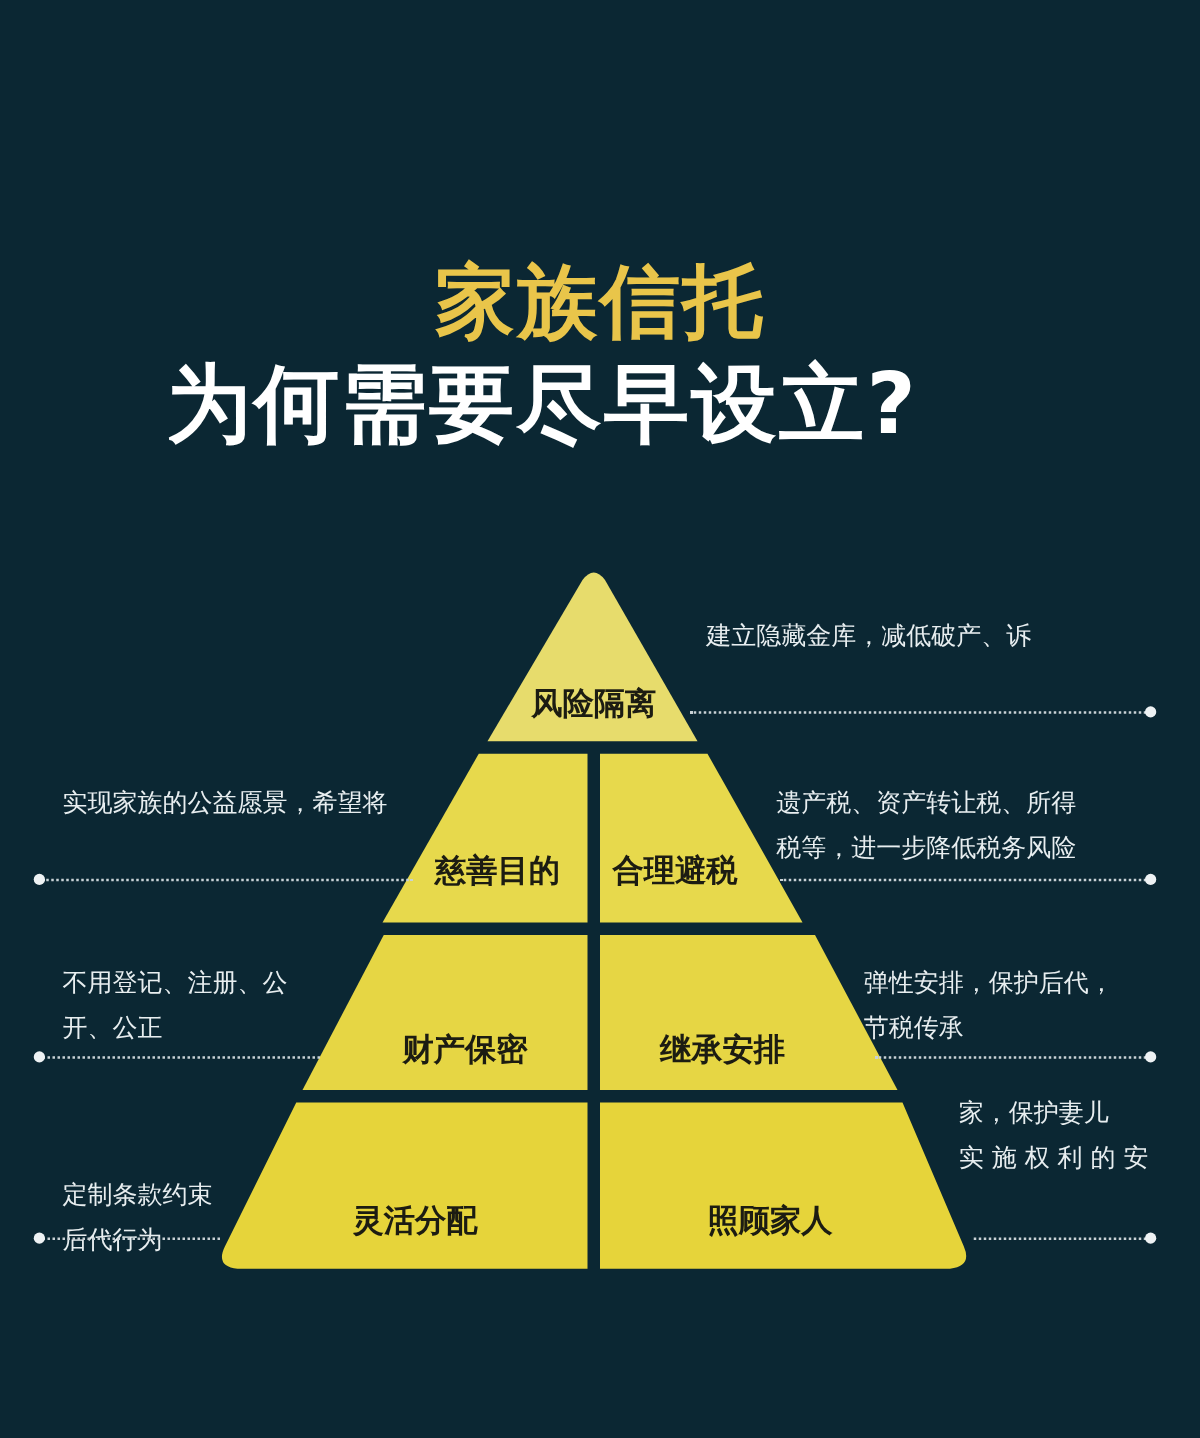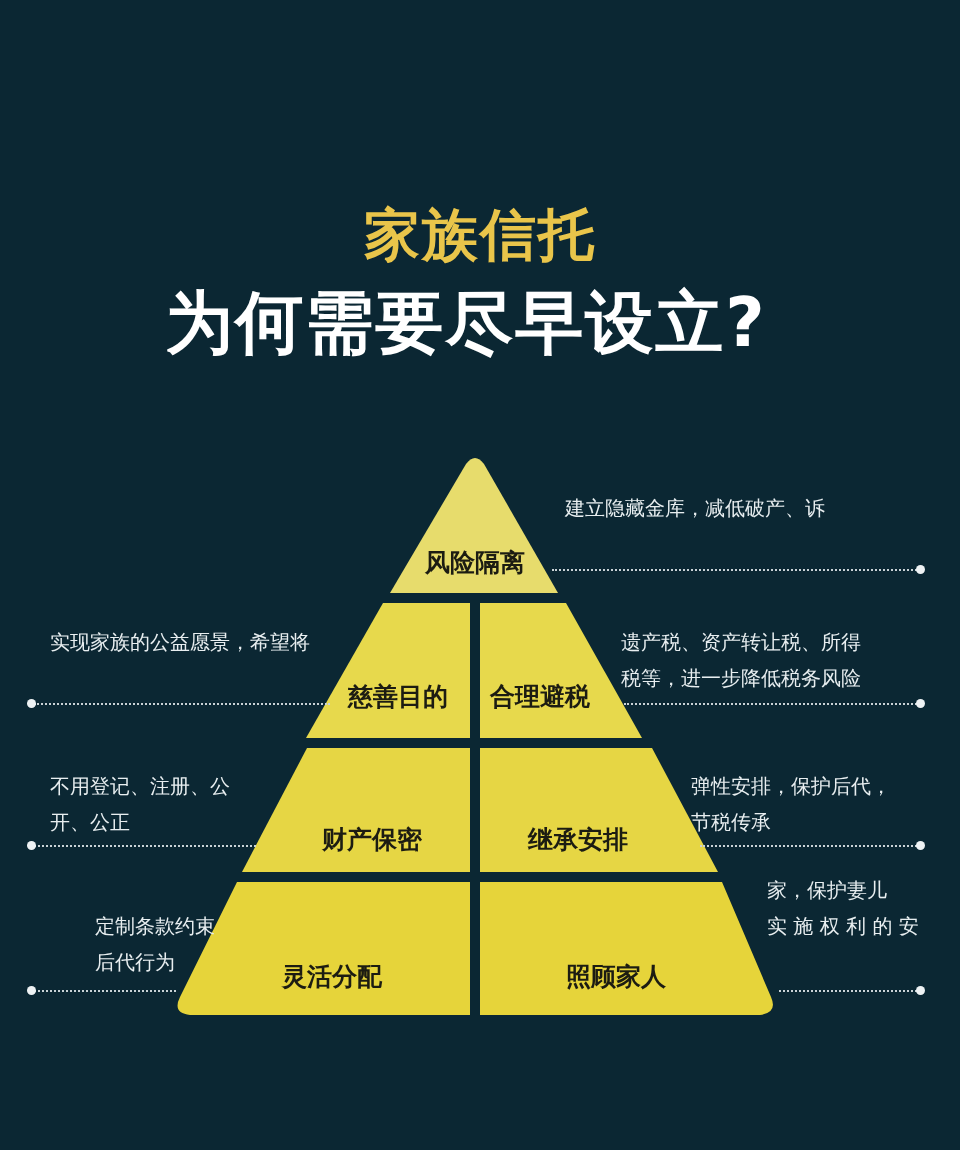--- a/index.html
+++ b/index.html
@@ -1,18 +1,18 @@
 <!DOCTYPE html>
 <html><head>
 <meta charset="utf-8">
 <style>
   html,body{margin:0;padding:0;}
   body{width:960px;height:1150px;background:#0b2733;position:relative;overflow:hidden;font-family:"DejaVu Sans","Liberation Sans",sans-serif;}
-  .title1{position:absolute;left:0;width:960px;top:198px;text-align:center;font-size:56px;font-weight:bold;color:#e9c54a;letter-spacing:2px;}
-  .title2{position:absolute;left:0;width:868px;top:278px;text-align:center;font-size:68px;font-weight:bold;color:#ffffff;letter-spacing:2px;margin-left:32px;}
+  .title1{position:absolute;left:0;width:960px;top:198px;text-align:center;font-size:64px;font-weight:bold;color:#e9c54a;letter-spacing:2px;}
+  .title2{position:absolute;left:0;width:868px;top:278px;text-align:center;font-size:68px;font-weight:bold;color:#ffffff;letter-spacing:2px;}
   svg.pyr{position:absolute;left:0;top:0;}
   .tier-label{position:absolute;font-size:25px;font-weight:bold;color:#1c1c12;text-align:center;width:160px;white-space:nowrap;}
   .desc{position:absolute;font-size:20px;line-height:36px;color:#e8eef0;white-space:nowrap;}
   .dots{position:absolute;height:0;border-top:2px dotted #c9d2d6;}
   .dot-end{position:absolute;width:9px;height:9px;border-radius:50%;background:#eef2f4;}
 </style>
 </head>
 <body>
 
 <div class="title1">家族信托</div>
@@ -66,21 +66,21 @@
 <div class="dots" style="left:34px;top:845px;width:222px;"></div>
 <div class="dot-end" style="left:27px;top:841px;"></div>
 
 <div class="desc" style="left:691px;top:768px;">
   <div>弹性安排，保护后代，</div>
   <div>节税传承</div>
 </div>
 <div class="dots" style="left:700px;top:845px;width:217px;"></div>
 <div class="dot-end" style="left:916px;top:841px;"></div>
 
-<div class="desc" style="left:50px;top:908px;margin-left:45px;">
+<div class="desc" style="left:50px;top:937px;">
   <div>定制条款约束</div>
   <div>后代行为</div>
 </div>
 <div class="dots" style="left:34px;top:990px;width:142px;"></div>
 <div class="dot-end" style="left:27px;top:986px;"></div>
 
 <div class="desc" style="left:767px;top:872px;">
   <div>家，保护妻儿</div>
   <div>实 施 权 利 的 安</div>
 </div>

